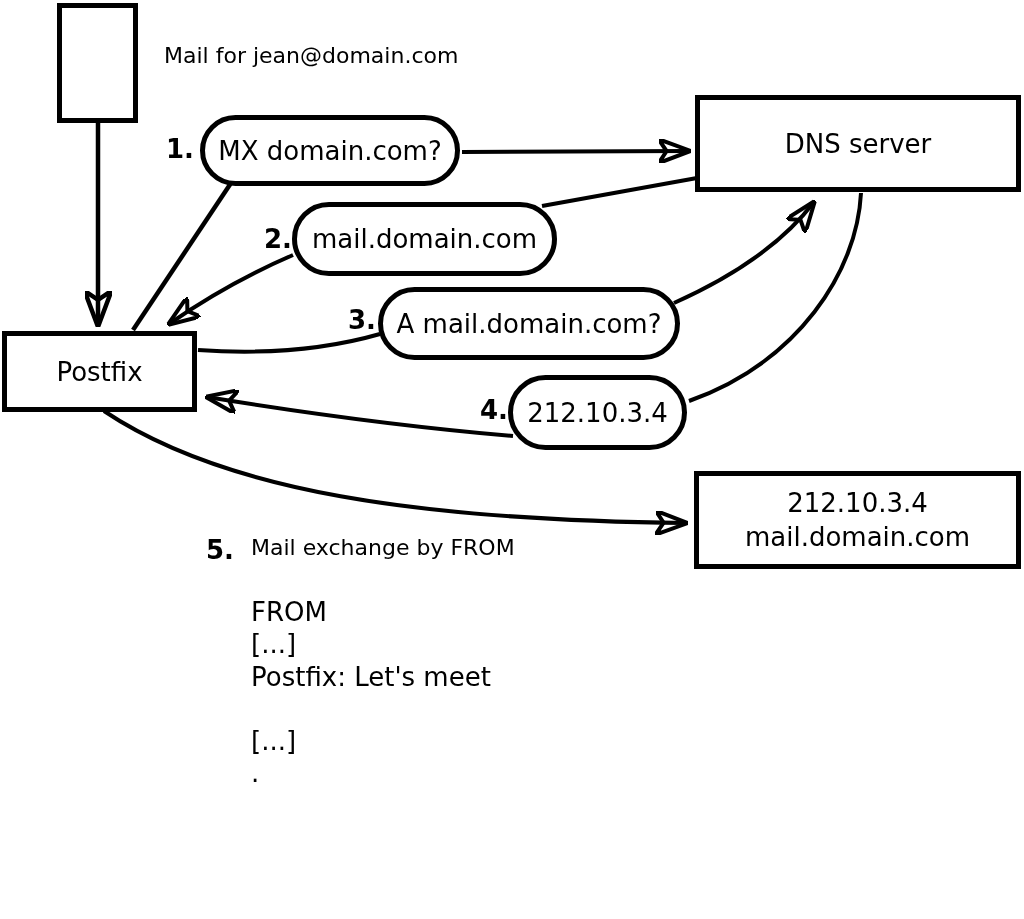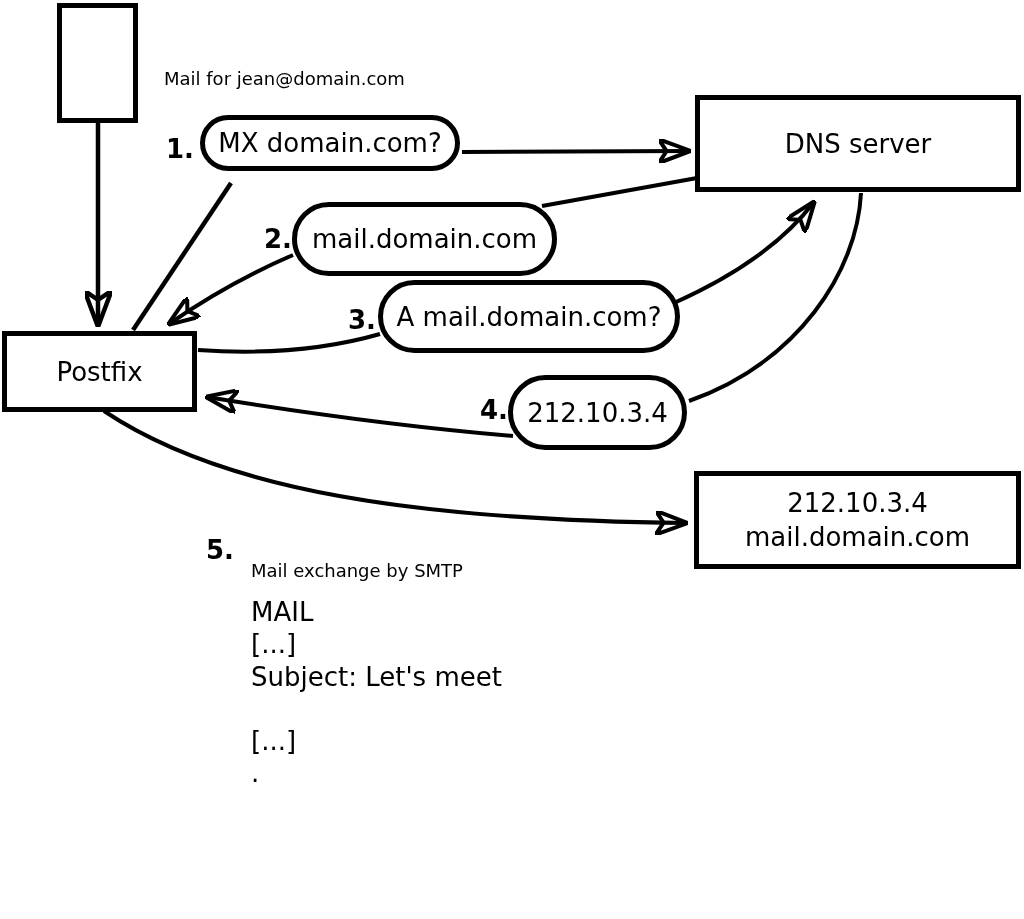--- a/index.html
+++ b/index.html
@@ -40,43 +40,42 @@
     box-sizing: border-box;
     background: #ffffff;
     border: 5px solid #000000;
     border-radius: 40px;
     display: flex;
     align-items: center;
     justify-content: center;
     font-size: 26px;
     z-index: 2;
   }
-  #pill-1 { left: 200px; top: 115px; width: 260px; height: 56px; }
+  #pill-1 { left: 200px; top: 115px; width: 260px; height: 71px; }
   #pill-2 { left: 292px; top: 202px; width: 265px; height: 74px; }
-  #pill-3 { left: 378px; top: 280px; width: 302px; height: 73px; }
+  #pill-3 { left: 378px; top: 287px; width: 302px; height: 73px; }
   #pill-4 { left: 508px; top: 375px; width: 179px; height: 75px; }
   
   .stepnum {
     position: absolute;
     font-weight: bold;
     font-size: 26px;
     z-index: 2;
   }
   #num-1 { left: 166px; top: 134px; }
   #num-2 { left: 264px; top: 224px; }
   #num-3 { left: 348px; top: 305px; }
   #num-4 { left: 480px; top: 395px; }
   #num-5 { left: 206px; top: 535px; }
   
   .freetext {
     position: absolute;
-    font-size: 18px;
+    font-size: 22px;
     white-space: nowrap;
     z-index: 2;
-    margin-top: 25px;
   }
   #mail-title   { left: 164px; top: 43px; }
   #step5-label  { left: 251px; top: 535px; }
   #smtp-block   { position: absolute; left: 251px; top: 597px; z-index: 2; }
   .smtp-line    { height: 32.3px; font-size: 26px; white-space: pre; }
   
   #connector-layer {
     position: absolute;
     left: 0; top: 0;
     width: 1024px; height: 919px;
@@ -140,24 +139,24 @@
   <div id="pill-2" class="pill">
     <span>mail.domain.com</span>
   </div>
   <div id="pill-3" class="pill">
     <span>A mail.domain.com?</span>
   </div>
   <div id="pill-4" class="pill">
     <span>212.10.3.4</span>
   </div>
 
-  <div id="step5-label" class="freetext">Mail exchange by SMTP</div>
+  <div id="step5-label" class="freetext">Mail exchange by FROM</div>
 
   <div id="smtp-block">
-    <div class="smtp-line">MAIL</div>
+    <div class="smtp-line">FROM</div>
     <div class="smtp-line">[...]</div>
-    <div class="smtp-line">Subject: Let's meet</div>
+    <div class="smtp-line">Postfix: Let's meet</div>
     <div class="smtp-line"></div>
     <div class="smtp-line">[...]</div>
     <div class="smtp-line">.</div>
   </div>
 
 </div>
 
 </body></html>

